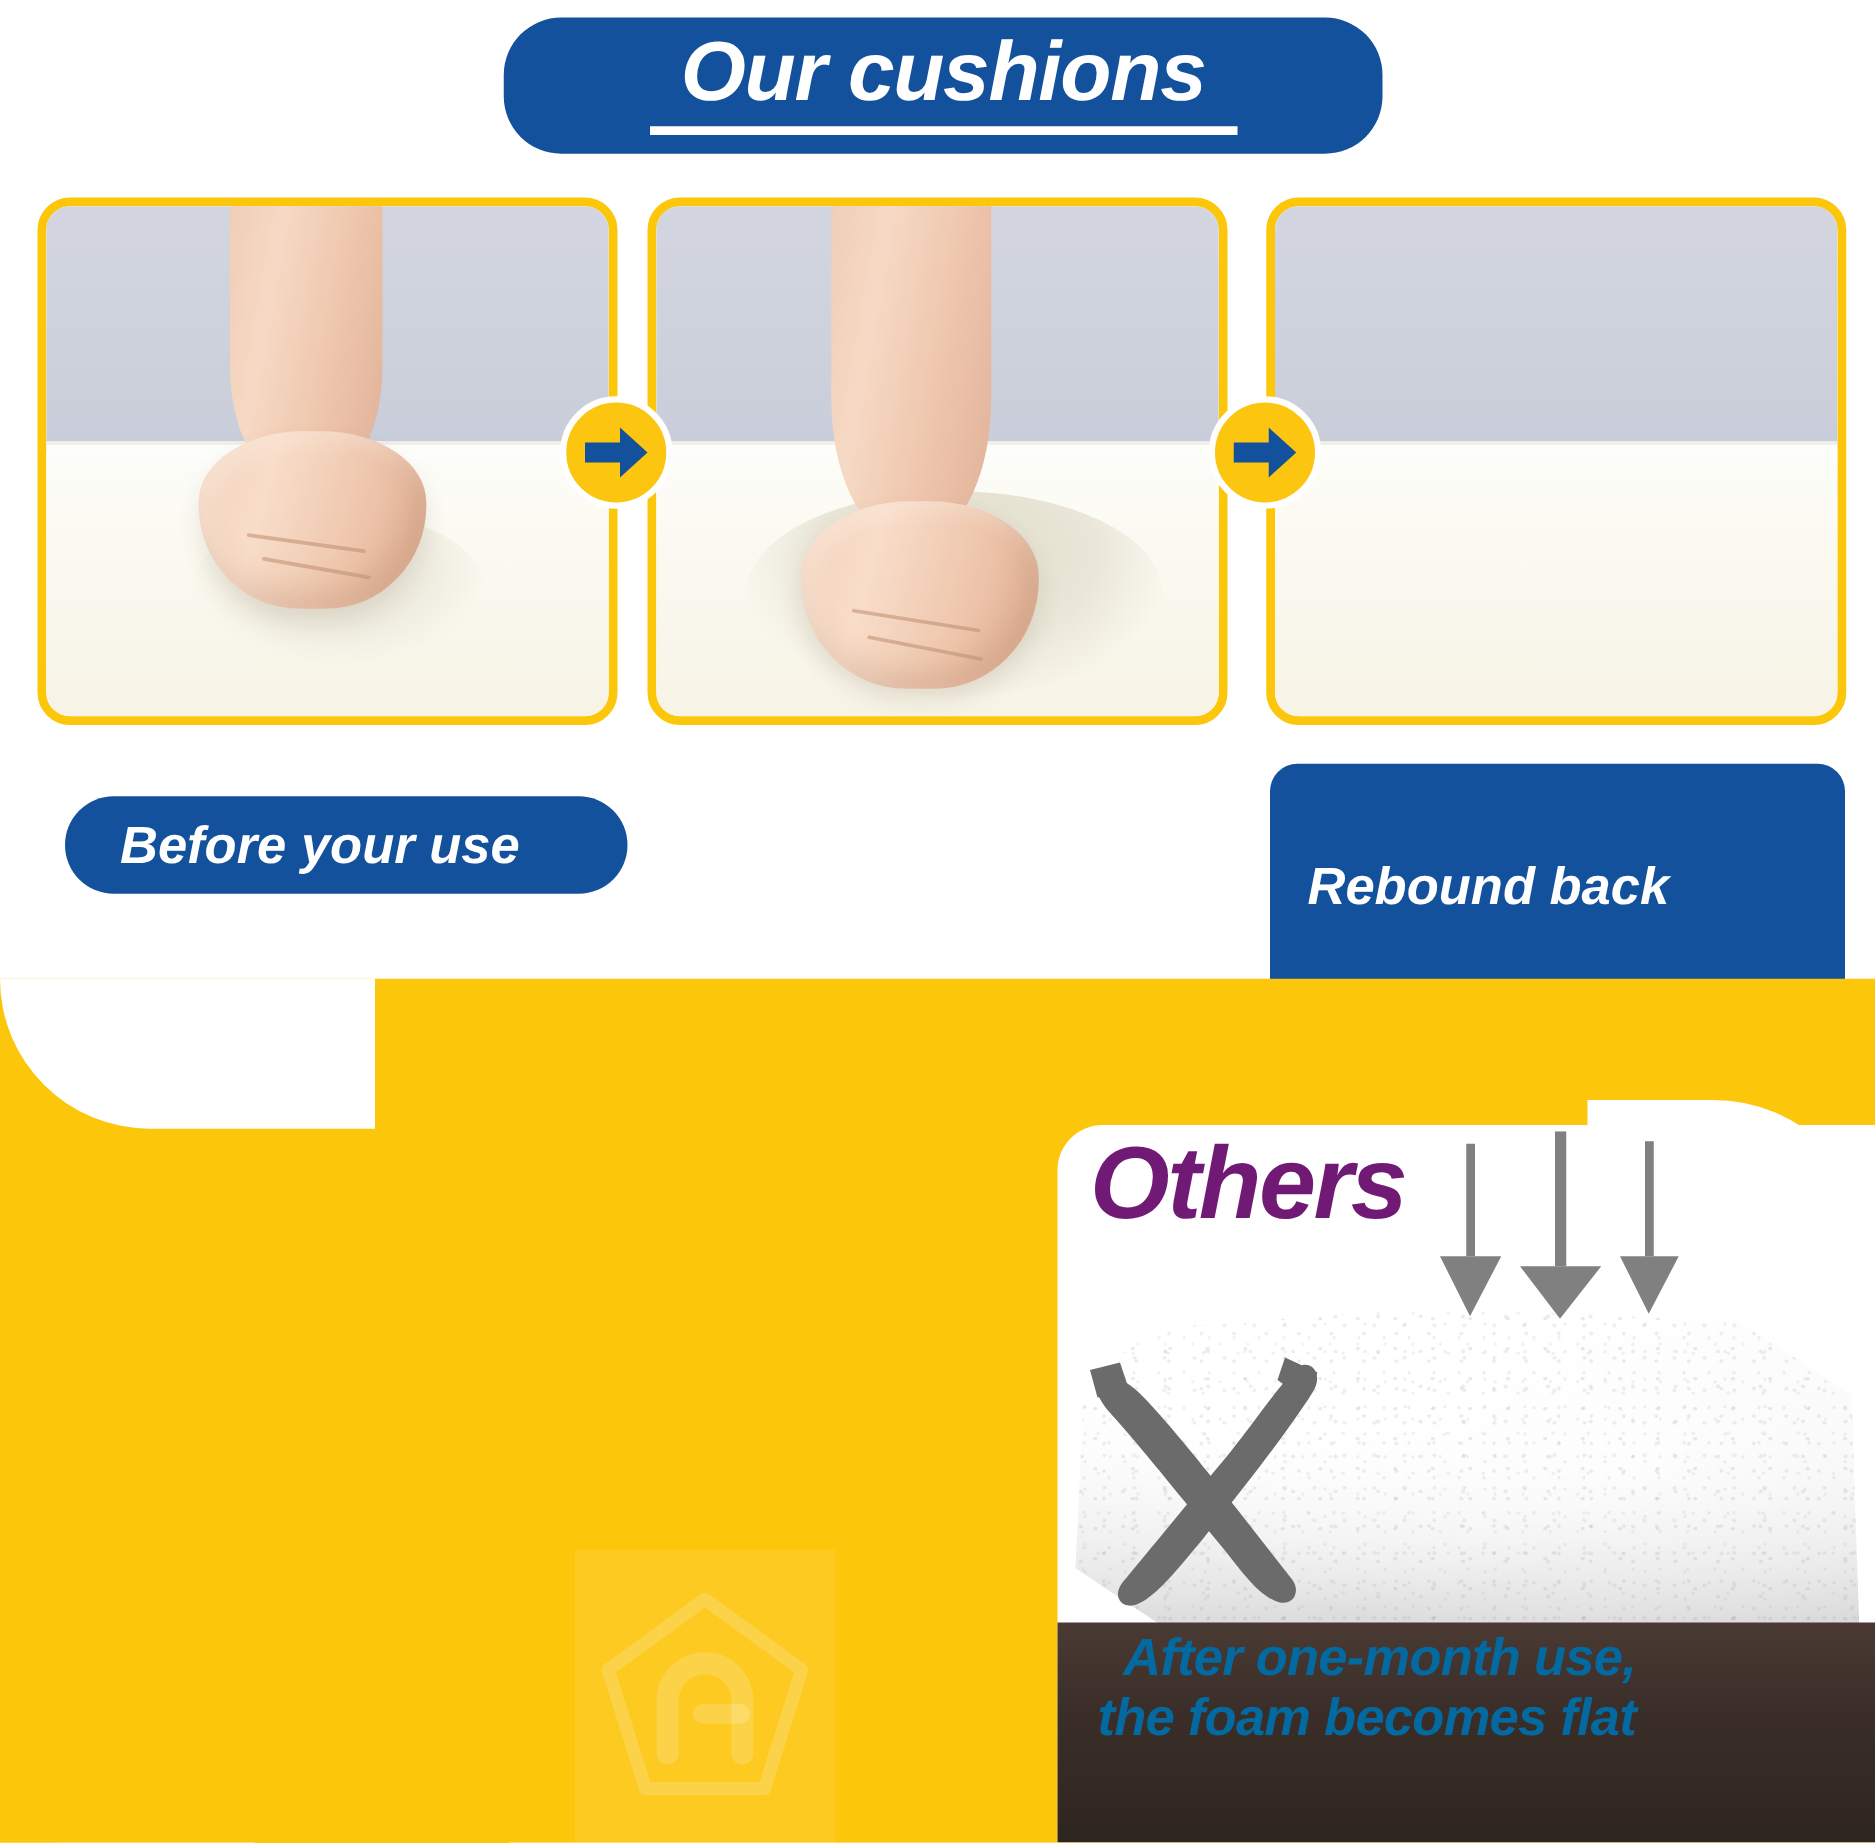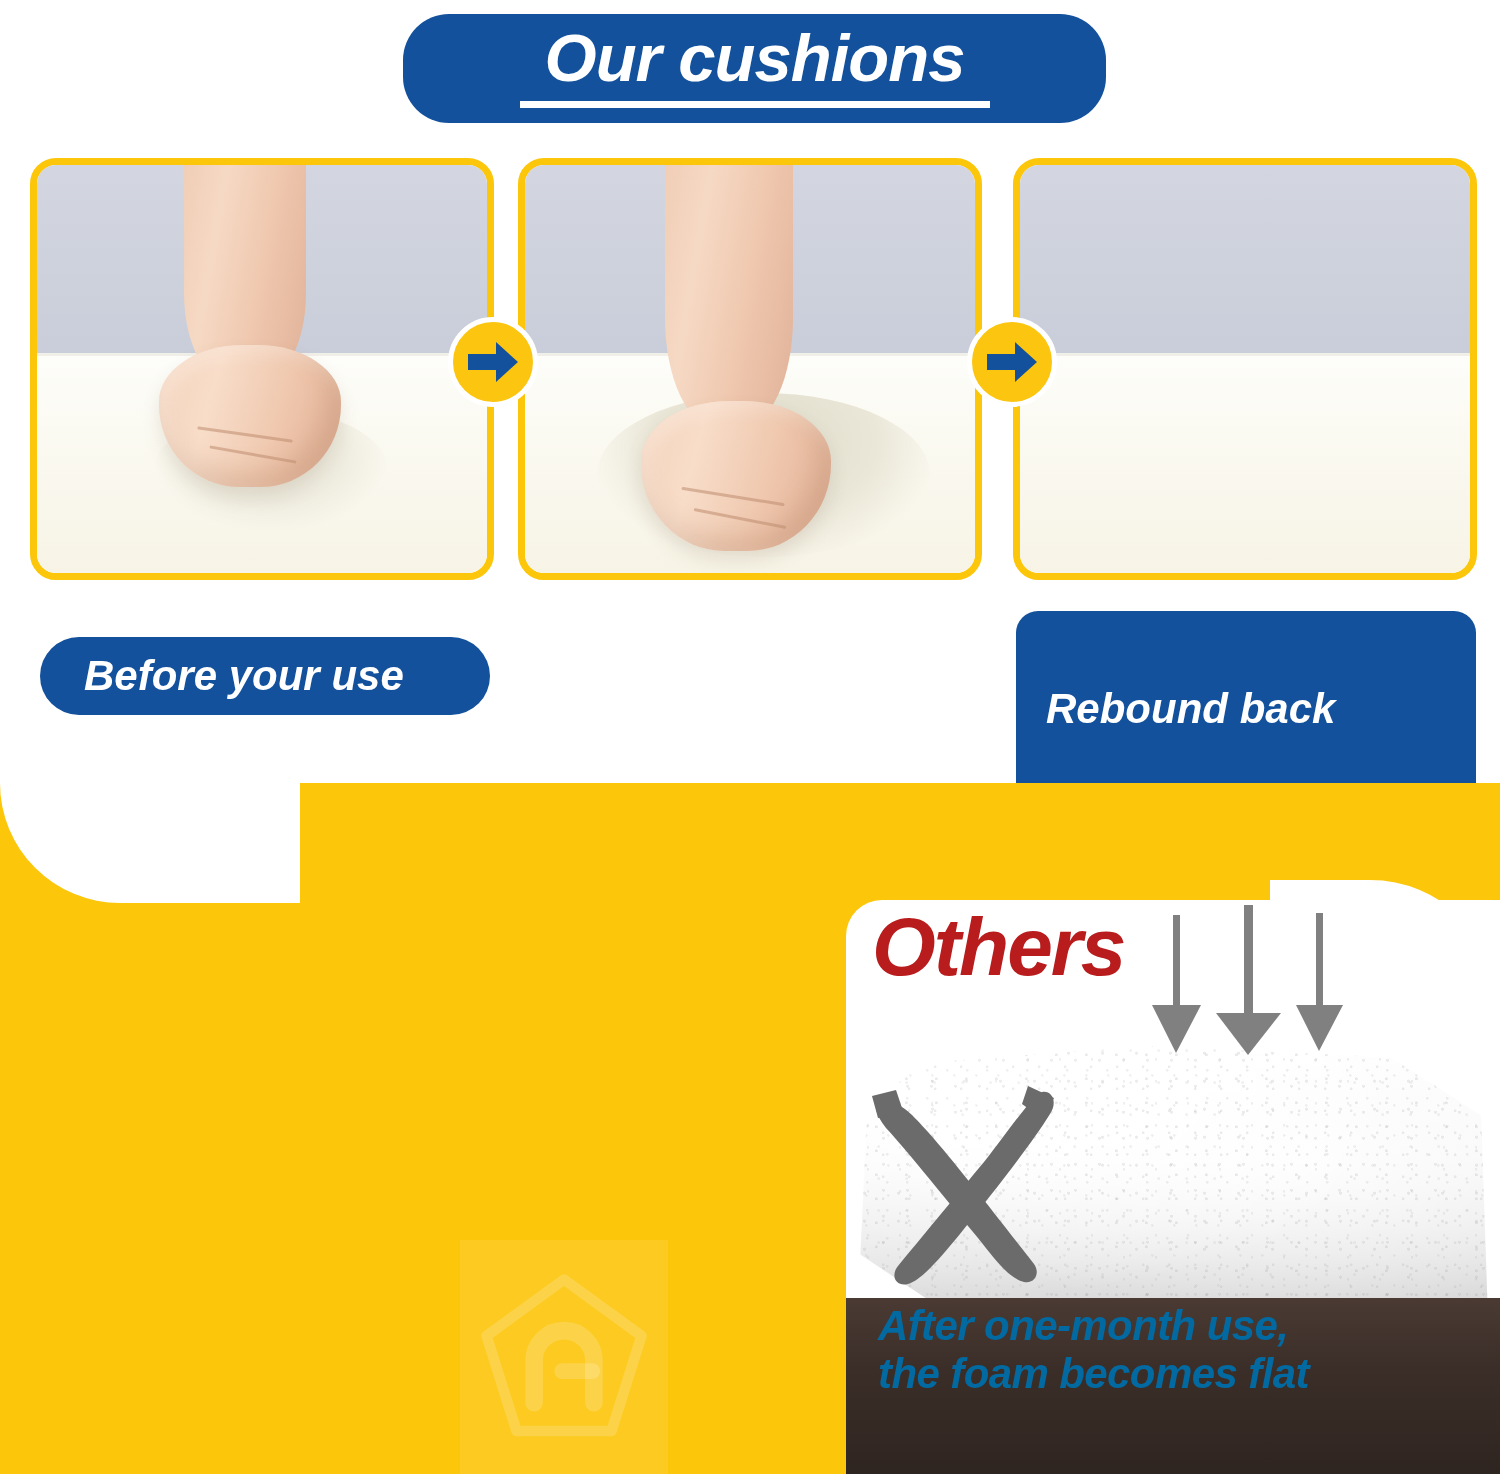--- a/index.html
+++ b/index.html
@@ -2,21 +2,21 @@
 <html><head>
 <meta charset="utf-8">
 <style>
   * { margin:0; padding:0; box-sizing:border-box; }
   html,body{
     width:1500px; height:1474px;
     background:#ffffff;
     font-family:"Liberation Sans", sans-serif;
     overflow:hidden;
   }
-  #page{ position:relative; width:1500px; height:1474px; background:#fff; }
+  #page{ position:relative; width:1500px; height:1474px; background:#fff;text-align:right; }
 
   
   .title-pill{
     position:absolute; left:403px; top:14px; width:703px; height:109px;
     background:#13519C; border-radius:46px;
     display:flex; align-items:center; justify-content:center;
     flex-direction:column;
   }
   .title-text{
     font-size:67px; font-weight:bold; font-style:italic; color:#ffffff;
@@ -98,21 +98,21 @@
   .ab1{ left:448px; top:317px; }
   .ab2{ left:967px; top:317px; }
   .arrow-badge svg{ display:block; }
 
   
   .cap-pill{
     position:absolute; background:#13519C; color:#fff;
     font-weight:bold; font-style:italic; display:flex;
     align-items:center; justify-content:flex-start;
   }
-  .cap1{ left:40px; top:637px; width:450px; height:78px; border-radius:39px; padding-left:44px; font-size:42px; }
+  .cap1{ left:52px; top:637px; width:450px; height:78px; border-radius:39px; padding-left:44px; font-size:42px; }
   .cap2{ left:556px; top:637px; width:400px; height:78px; border-radius:39px; padding-left:42px; font-size:42px; }
   .cap3{
     left:1016px; top:611px; width:460px; height:195px; border-radius:22px;
     padding:14px 0 14px 30px; font-size:42px; line-height:1.08;
     flex-direction:column; align-items:flex-start; justify-content:center;
   }
   .cap3 span{ display:block; white-space:pre; }
 
   
   .yellow-band{
@@ -152,21 +152,21 @@
   }
   .watermark{
     position:absolute; left:460px; top:1240px; width:208px; height:234px;
     background:rgba(255,255,255,.085); z-index:5;
     display:flex; align-items:center; justify-content:center;
   }
 
   
   .others-title{
     position:absolute; left:872px; top:906px; z-index:8;
-    font-size:82px; font-weight:bold; font-style:italic; color:#b91c1c;
+    font-size:82px; font-weight:bold; font-style:italic; color:#701a75;
     letter-spacing:-2px; line-height:1;
   }
   .down-arrows{ position:absolute; left:1140px; top:905px; z-index:8; }
 
   .others-foam{
     position:absolute; left:846px; top:1036px; width:654px; height:300px; z-index:6;
     overflow:hidden;
   }
   .foam-mass{
     position:absolute; left:8px; top:4px; width:640px; height:290px;

